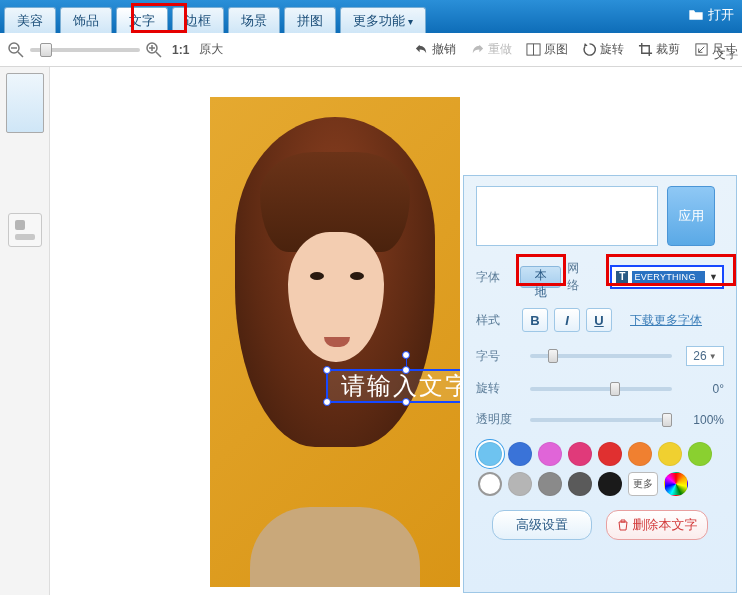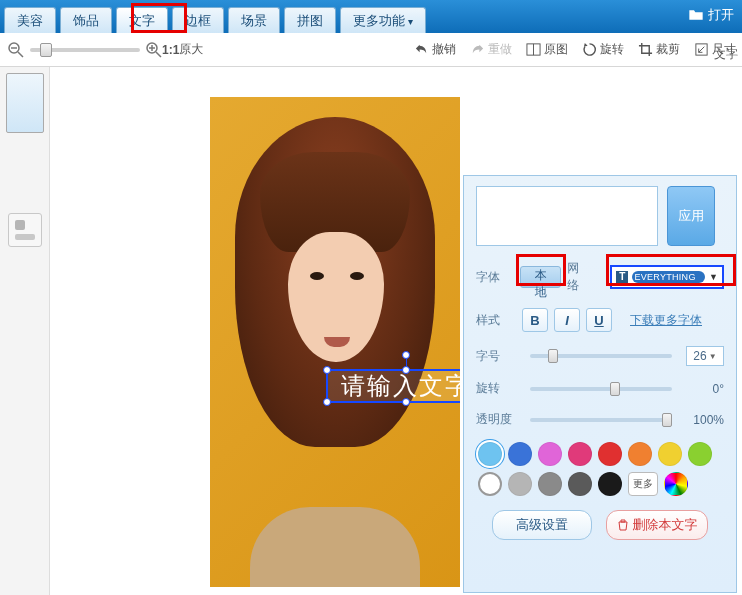--- a/index.html
+++ b/index.html
@@ -8,21 +8,21 @@
   
   .topbar { height: 33px; background: linear-gradient(#2a8fd8, #0e6db8); display: flex; align-items: flex-end; padding-left: 4px; position: relative; }
   .tab { height: 26px; line-height: 26px; padding: 0 12px; margin-right: 4px; background: linear-gradient(#eef6fc, #cfe6f7); border: 1px solid #7aaed4; border-bottom: none; border-radius: 3px 3px 0 0; font-size: 13px; color: #1a4d78; cursor: pointer; }
   .tab.active { background: linear-gradient(#fff, #d9ecfa); }
   .tab.more::after { content: "▾"; margin-left: 3px; font-size: 10px; }
   .tab-highlight { position: absolute; border: 3px solid #e60000; pointer-events: none; }
   .open-btn { position: absolute; right: 8px; top: 6px; color: #fff; font-size: 13px; display: flex; align-items: center; gap: 4px; cursor: pointer; }
   .open-btn svg { width: 16px; height: 14px; }
 
   
-  .toolbar { height: 34px; border-bottom: 1px solid #d7d7d7; display: flex; align-items: center; padding: 0 8px; font-size: 12px; color: #555; position: relative; }
+  .toolbar { height: 34px; border-bottom: 1px solid #d7d7d7; display: flex; align-items: center; padding: 0 8px; gap: 10px; font-size: 12px; color: #555; position: relative; }
   .zoom-group { display: flex; align-items: center; gap: 6px; }
   .mag { width: 16px; height: 16px; display:inline-flex; align-items:center; justify-content:center; }
   .slider-track { width: 110px; height: 4px; background: #d0d0d0; border-radius: 2px; position: relative; }
   .slider-thumb { position: absolute; top: -5px; left: 10px; width: 12px; height: 14px; background: linear-gradient(#f5f5f5,#d8d8d8); border:1px solid #999; border-radius:2px; }
   .toolbar .action { display:flex; align-items:center; gap:3px; cursor:pointer; color:#555; }
   .toolbar .action.disabled { color:#bbb;text-align:center; }
   .toolbar-right { position:absolute; right:6px; display:flex; gap:14px; align-items:center;}
   .ico { width:15px; height:15px; display:inline-block; }
 
   
@@ -60,21 +60,21 @@
   .panel-title { height:26px; line-height:26px; padding:0 10px; display:flex; justify-content:space-between; align-items:center; background: linear-gradient(#dceefb,#c6e1f5); font-size:13px;}
   .panel-close { width:14px; height:14px; cursor:pointer; color:#7ba8cc;}
   .panel-body { padding:10px 12px; }
   .text-input { width:182px; height:60px; border:1px solid #9ec7e6; background:#fff; resize:none; padding:4px; font-size:12px; vertical-align:top;}
   .apply-btn { display:inline-block; width:48px; height:60px; margin-left:6px; vertical-align:top; background: linear-gradient(#8fc8f5,#5aa9e6); color:#fff; border:1px solid #4a95d6; border-radius:4px; font-size:13px; cursor:pointer;}
   .row { display:flex; align-items:center; margin-top:14px; gap:6px; position:relative;}
   .row label { width:40px; color:#5a7b97;}
   .seg-btn { height:22px; padding:0 8px; border:1px solid #8ab8dd; background: linear-gradient(#c7e2f6,#a5cdee); color:#2a5a85; border-radius:3px; cursor:pointer; font-size:12px;}
   .font-select { height:24px; border:2px solid #1648ff; background:#fff; display:flex; align-items:center; padding:0 4px; gap:4px; cursor:pointer; width:118px; position:relative;}
   .font-select .t { width:12px;height:12px; background:#2a5a85; color:#fff; font-weight:bold; font-size:10px; text-align:center;line-height:12px;}
-  .font-select .name { flex:1; background:#2a72c2; color:#fff; font-size:9px; padding:1px 2px; letter-spacing:0.3px; white-space:nowrap; overflow:hidden;border-radius:6px;}
+  .font-select .name { flex:1; background:#2a72c2; color:#fff; font-size:9px; padding:1px 2px; letter-spacing:0.3px; white-space:nowrap; overflow:hidden;}
   .font-select .dd { font-size:9px; color:#333;}
   .red-box { position:absolute; border:3px solid #e60000; pointer-events:none;}
   .style-btn { width:26px; height:24px; border:1px solid #9ec7e6; background: linear-gradient(#fff,#e5f1fb); border-radius:3px; font-weight:bold; font-size:13px; color:#2a5a85; cursor:pointer;}
   .style-btn.i { font-style:italic;}
   .style-btn.u { text-decoration:underline;}
   .link { color:#3a7db8; text-decoration:underline; cursor:pointer; margin-left:12px;}
   .hslider { flex:1; height:4px; background:#c0d5e7; border-radius:2px; position:relative; margin:0 8px;}
   .hslider .th { position:absolute; top:-5px; width:10px; height:14px; background:linear-gradient(#f5f5f5,#d8d8d8); border:1px solid #999; border-radius:2px;}
   .val-box { width:38px; height:20px; border:1px solid #9ec7e6; background:#fff; text-align:center; font-size:12px; display:flex;align-items:center;justify-content:center;gap:2px;}
   .val-box .dd{font-size:8px;color:#666;}

